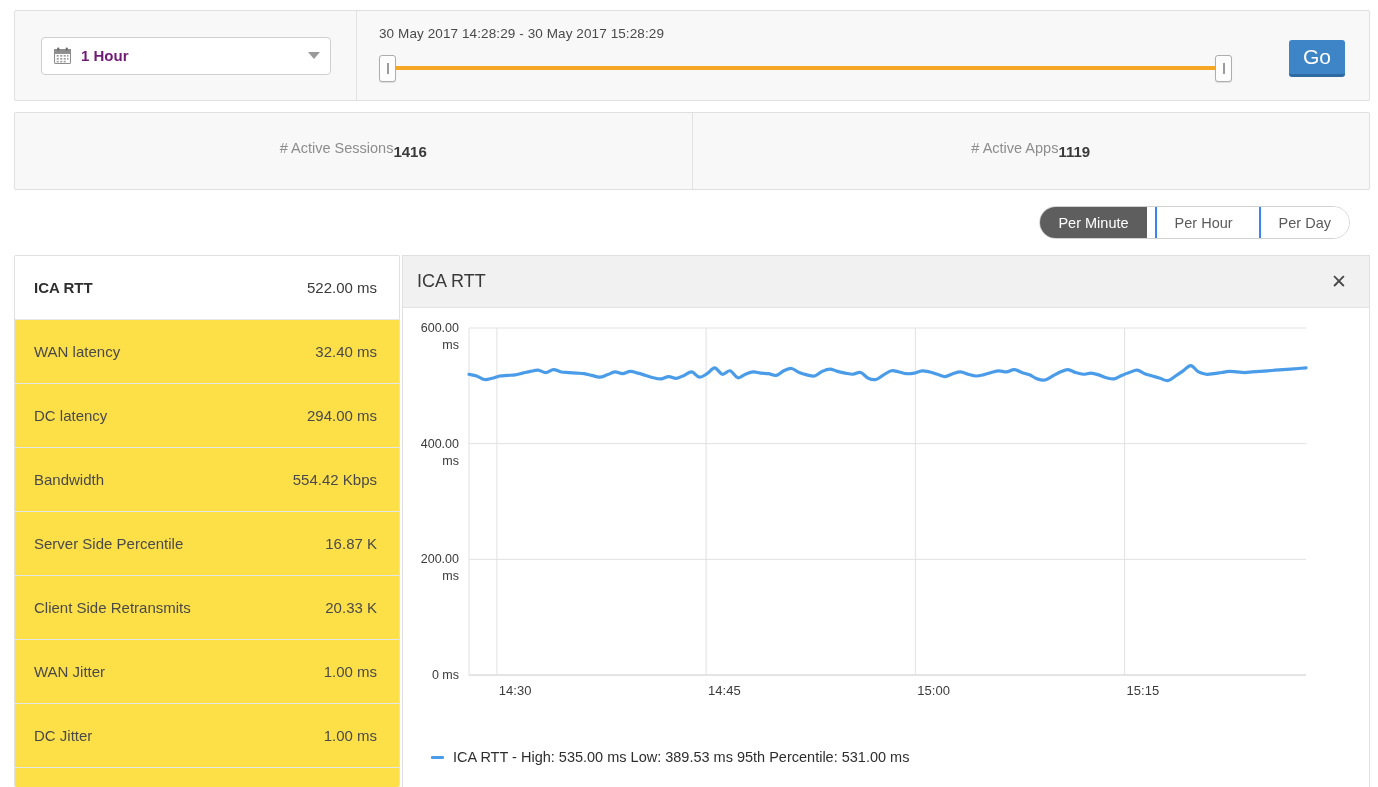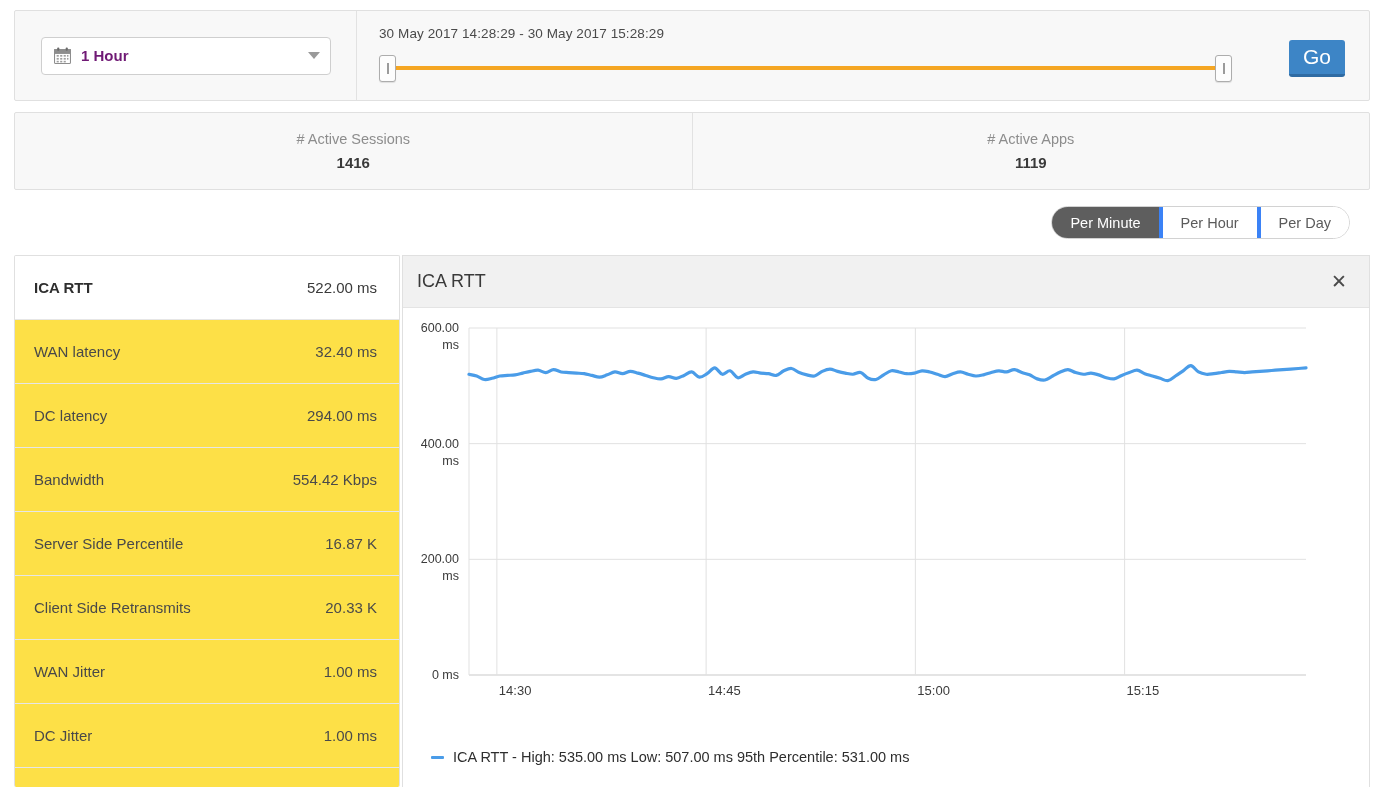--- a/index.html
+++ b/index.html
@@ -105,21 +105,21 @@
 
   
   .stats {
     position: absolute; left: 14px; top: 112px;
     width: 1356px; height: 78px;
     display: flex;
     background: #f8f8f8;
   }
   .stat {
     flex: 1;
-    display: flex; flex-direction: column;
+    display: flex; flex-direction: row;
     align-items: center; justify-content: center;
   }
   .stat + .stat { border-left: 1px solid #e2e2e2; }
   .stat-label { font-size: 14.5px; color: #8d8d8d; margin-bottom: 7px; }
   .stat-value { font-size: 15px; font-weight: bold; color: #3a3a3a; }
 
   
   .toggle-row {
     position: absolute; left: 14px; top: 196px;
     width: 1356px; height: 53px;
@@ -139,21 +139,21 @@
     font-size: 14.5px;
     font-family: "Liberation Sans", sans-serif;
     color: #5b5b5b;
     background: #fff;
     border: none;
     padding: 0 18px;
     height: 31px;
     cursor: pointer;
     white-space: nowrap;
   }
-  .tbtn + .tbtn { border-left: 4px solid #3b82f6; }
+  .tbtn + .tbtn { border-left: 2px solid #3b82f6; margin-left: 8px; }
   .tbtn.active {
     background: #5e5e5e;
     color: #fff;
     border-left-color: #5e5e5e;
   }
 
   
   .metric-list {
     position: absolute; left: 14px; top: 255px;
     width: 386px; height: 532px;
@@ -344,18 +344,18 @@
           <text x="305.1221" y="387" text-anchor="start" class="xtick">14:45</text>
           <line x1="512.3721" y1="20" x2="512.3721" y2="367" class="grid"></line>
           <text x="514.3721" y="387" text-anchor="start" class="xtick">15:00</text>
           <line x1="721.6221" y1="20" x2="721.6221" y2="367" class="grid"></line>
           <text x="723.6221" y="387" text-anchor="start" class="xtick">15:15</text>
           <line x1="66" y1="20" x2="66" y2="367" class="grid"></line>
           <path d="M 66.00 66.27 C 67.28 66.56, 71.12 67.13, 73.68 68.00 C 76.24 68.87, 78.80 71.09, 81.36 71.47 C 83.92 71.86, 86.48 70.89, 89.04 70.31 C 91.60 69.74, 94.16 68.48, 96.72 68.00 C 99.28 67.52, 101.83 67.62, 104.39 67.42 C 106.95 67.23, 109.51 67.23, 112.07 66.85 C 114.63 66.46, 117.19 65.69, 119.75 65.11 C 122.31 64.53, 124.87 63.86, 127.43 63.38 C 129.99 62.89, 132.55 62.03, 135.11 62.22 C 137.67 62.41, 140.23 64.63, 142.79 64.53 C 145.35 64.44, 147.91 61.74, 150.47 61.64 C 153.03 61.54, 155.59 63.47, 158.15 63.95 C 160.71 64.44, 163.27 64.34, 165.83 64.53 C 168.39 64.72, 170.94 64.92, 173.50 65.11 C 176.06 65.30, 178.62 65.30, 181.18 65.69 C 183.74 66.07, 186.30 66.85, 188.86 67.42 C 191.42 68.00, 193.98 69.25, 196.54 69.16 C 199.10 69.06, 201.66 67.71, 204.22 66.85 C 206.78 65.98, 209.34 64.15, 211.90 63.95 C 214.46 63.76, 217.02 65.78, 219.58 65.69 C 222.14 65.59, 224.70 63.47, 227.26 63.38 C 229.82 63.28, 232.38 64.44, 234.94 65.11 C 237.50 65.78, 240.06 66.65, 242.61 67.42 C 245.17 68.19, 247.73 69.16, 250.29 69.74 C 252.85 70.32, 255.41 71.09, 257.97 70.89 C 260.53 70.70, 263.09 68.68, 265.65 68.58 C 268.21 68.48, 270.77 70.51, 273.33 70.31 C 275.89 70.12, 278.45 68.48, 281.01 67.42 C 283.57 66.36, 286.13 63.66, 288.69 63.95 C 291.25 64.24, 293.81 68.87, 296.37 69.16 C 298.93 69.45, 301.49 67.23, 304.05 65.69 C 306.61 64.15, 309.17 59.81, 311.72 59.90 C 314.28 60.00, 316.84 65.78, 319.40 66.27 C 321.96 66.75, 324.52 62.22, 327.08 62.80 C 329.64 63.38, 332.20 69.16, 334.76 69.74 C 337.32 70.32, 339.88 67.23, 342.44 66.27 C 345.00 65.30, 347.56 64.15, 350.12 63.95 C 352.68 63.76, 355.24 64.82, 357.80 65.11 C 360.36 65.40, 362.92 65.30, 365.48 65.69 C 368.04 66.07, 370.60 67.91, 373.16 67.42 C 375.72 66.94, 378.28 63.95, 380.83 62.80 C 383.39 61.64, 385.95 60.19, 388.51 60.48 C 391.07 60.77, 393.63 63.47, 396.19 64.53 C 398.75 65.59, 401.31 66.27, 403.87 66.85 C 406.43 67.42, 408.99 68.58, 411.55 68.00 C 414.11 67.42, 416.67 64.53, 419.23 63.38 C 421.79 62.22, 424.35 61.06, 426.91 61.06 C 429.47 61.06, 432.03 62.70, 434.59 63.38 C 437.15 64.05, 439.71 64.63, 442.27 65.11 C 444.83 65.59, 447.39 66.36, 449.94 66.27 C 452.50 66.17, 455.06 63.86, 457.62 64.53 C 460.18 65.21, 462.74 69.16, 465.30 70.31 C 467.86 71.47, 470.42 72.05, 472.98 71.47 C 475.54 70.89, 478.10 68.29, 480.66 66.85 C 483.22 65.40, 485.78 63.28, 488.34 62.80 C 490.90 62.31, 493.46 63.47, 496.02 63.95 C 498.58 64.44, 501.14 65.50, 503.70 65.69 C 506.26 65.88, 508.82 65.59, 511.38 65.11 C 513.94 64.63, 516.50 62.99, 519.06 62.80 C 521.61 62.60, 524.17 63.37, 526.73 63.95 C 529.29 64.53, 531.85 65.50, 534.41 66.27 C 536.97 67.04, 539.53 68.68, 542.09 68.58 C 544.65 68.48, 547.21 66.46, 549.77 65.69 C 552.33 64.92, 554.89 63.86, 557.45 63.95 C 560.01 64.05, 562.57 65.59, 565.13 66.27 C 567.69 66.94, 570.25 67.91, 572.81 68.00 C 575.37 68.10, 577.93 67.42, 580.49 66.85 C 583.05 66.27, 585.61 65.21, 588.17 64.53 C 590.72 63.86, 593.28 62.89, 595.84 62.80 C 598.40 62.70, 600.96 64.15, 603.52 63.95 C 606.08 63.76, 608.64 61.54, 611.20 61.64 C 613.76 61.74, 616.32 63.66, 618.88 64.53 C 621.44 65.40, 624.00 65.78, 626.56 66.85 C 629.12 67.91, 631.68 70.03, 634.24 70.89 C 636.80 71.76, 639.36 72.53, 641.92 72.05 C 644.48 71.57, 647.04 69.35, 649.60 68.00 C 652.16 66.65, 654.72 65.01, 657.28 63.95 C 659.83 62.89, 662.39 61.54, 664.95 61.64 C 667.51 61.74, 670.07 63.76, 672.63 64.53 C 675.19 65.30, 677.75 66.17, 680.31 66.27 C 682.87 66.36, 685.43 65.01, 687.99 65.11 C 690.55 65.21, 693.11 66.07, 695.67 66.85 C 698.23 67.62, 700.79 69.06, 703.35 69.74 C 705.91 70.41, 708.47 71.28, 711.03 70.89 C 713.59 70.51, 716.15 68.48, 718.71 67.42 C 721.27 66.36, 723.83 65.40, 726.39 64.53 C 728.94 63.66, 731.50 62.03, 734.06 62.22 C 736.62 62.41, 739.18 64.72, 741.74 65.69 C 744.30 66.65, 746.86 67.23, 749.42 68.00 C 751.98 68.77, 754.54 69.54, 757.10 70.31 C 759.66 71.09, 762.22 73.01, 764.78 72.63 C 767.34 72.24, 769.90 69.64, 772.46 68.00 C 775.02 66.36, 777.58 64.53, 780.14 62.80 C 782.70 61.06, 785.26 57.40, 787.82 57.59 C 790.38 57.78, 792.94 62.51, 795.50 63.95 C 798.06 65.40, 800.61 65.98, 803.17 66.27 C 805.73 66.56, 808.29 65.98, 810.85 65.69 C 813.41 65.40, 815.97 64.92, 818.53 64.53 C 821.09 64.15, 823.65 63.47, 826.21 63.38 C 828.77 63.28, 831.33 63.76, 833.89 63.95 C 836.45 64.15, 839.01 64.53, 841.57 64.53 C 844.13 64.53, 846.69 64.15, 849.25 63.95 C 851.81 63.76, 854.37 63.57, 856.93 63.38 C 859.49 63.18, 862.05 62.99, 864.61 62.80 C 867.17 62.60, 869.72 62.41, 872.28 62.22 C 874.84 62.03, 877.40 61.83, 879.96 61.64 C 882.52 61.45, 885.08 61.25, 887.64 61.06 C 890.20 60.87, 892.76 60.68, 895.32 60.48 C 897.88 60.29, 901.72 60.00, 903.00 59.90" class="series" stroke="#4a9ce8"></path>
         </svg>
       <div class="legend">
         <span class="legend-swatch" id="legend-swatch" style="background: rgb(74, 156, 232);"></span>
-        <span class="legend-text">ICA RTT - High: 535.00 ms Low: 507.00 ms 95th Percentile: 531.00 ms</span>
+        <span class="legend-text">ICA RTT - High: 535.00 ms Low: 389.53 ms 95th Percentile: 531.00 ms</span>
       </div>
     </div>
   </div>
 
 </div>
 
 </body></html>

